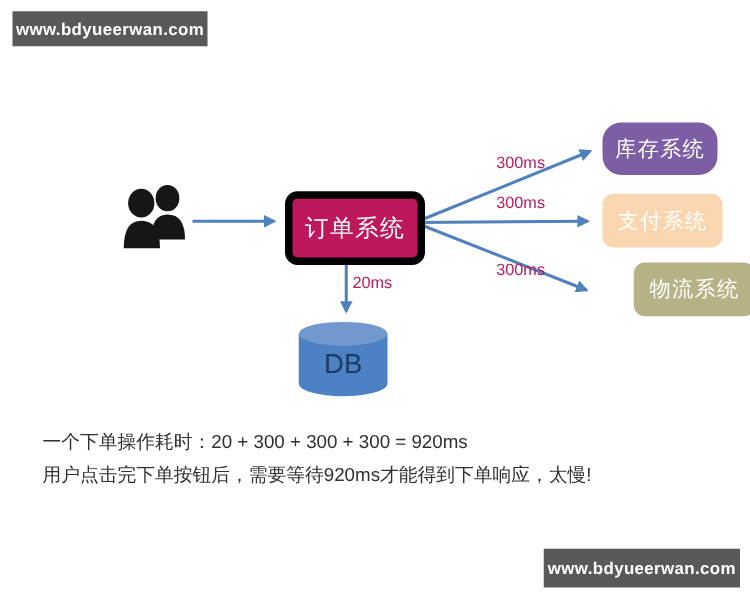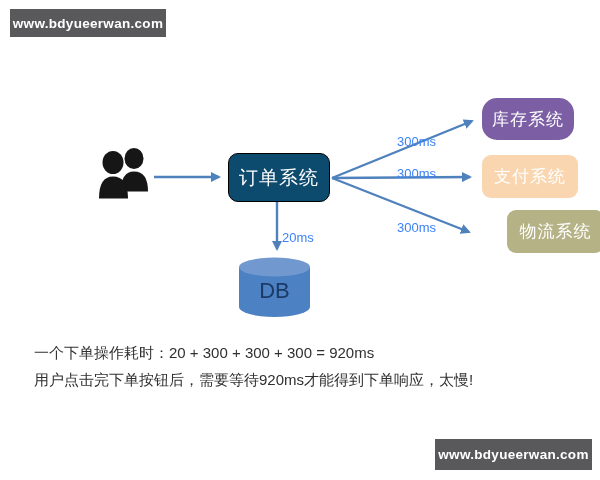--- a/index.html
+++ b/index.html
@@ -33,22 +33,22 @@
   .node {
     display: flex;
     align-items: center;
     justify-content: center;
     color: #ffffff;
     z-index: 2;
     letter-spacing: 1px;
   }
   .node-order {
     left: 228px; top: 153px; width: 100px; height: 47px;
-    background: #0c4a6e;
-    border: 1px solid #000000;
+    background: #be185d;
+    border: 6px solid #000000;
     border-radius: 10px;
     font-size: 19px;
   }
   .node-inventory {
     left: 482px; top: 98px; width: 92px; height: 42px;
     background: #7b5ea3;
     border-radius: 15px;
     font-size: 17px;
   }
   .node-payment {
@@ -61,25 +61,24 @@
     left: 480px; top: 210px; width: 97px; height: 43px;
     background: #b5b286;
     border-radius: 9px;
     font-size: 17px;
     margin-left: 27px;
   }
 
   .users-icon { left: 96px; top: 145px; width: 58px; height: 57px; z-index: 2; }
 
   .edge-label {
-    color: #3b82f6;
+    color: #be185d;
     font-size: 13px;
     z-index: 3;
     white-space: nowrap;
-    margin-top: 12px;
   }
   .lbl-300-1 { left: 397px; top: 122px; }
   .lbl-300-2 { left: 397px; top: 154px; }
   .lbl-300-3 { left: 397px; top: 208px; }
   .lbl-20    { left: 282px; top: 218px; }
 
   .db-wrap { left: 238px; top: 256px; width: 73px; height: 62px; z-index: 2; }
   .db-label {
     position: absolute;
     left: 0; top: 22px; width: 73px;

